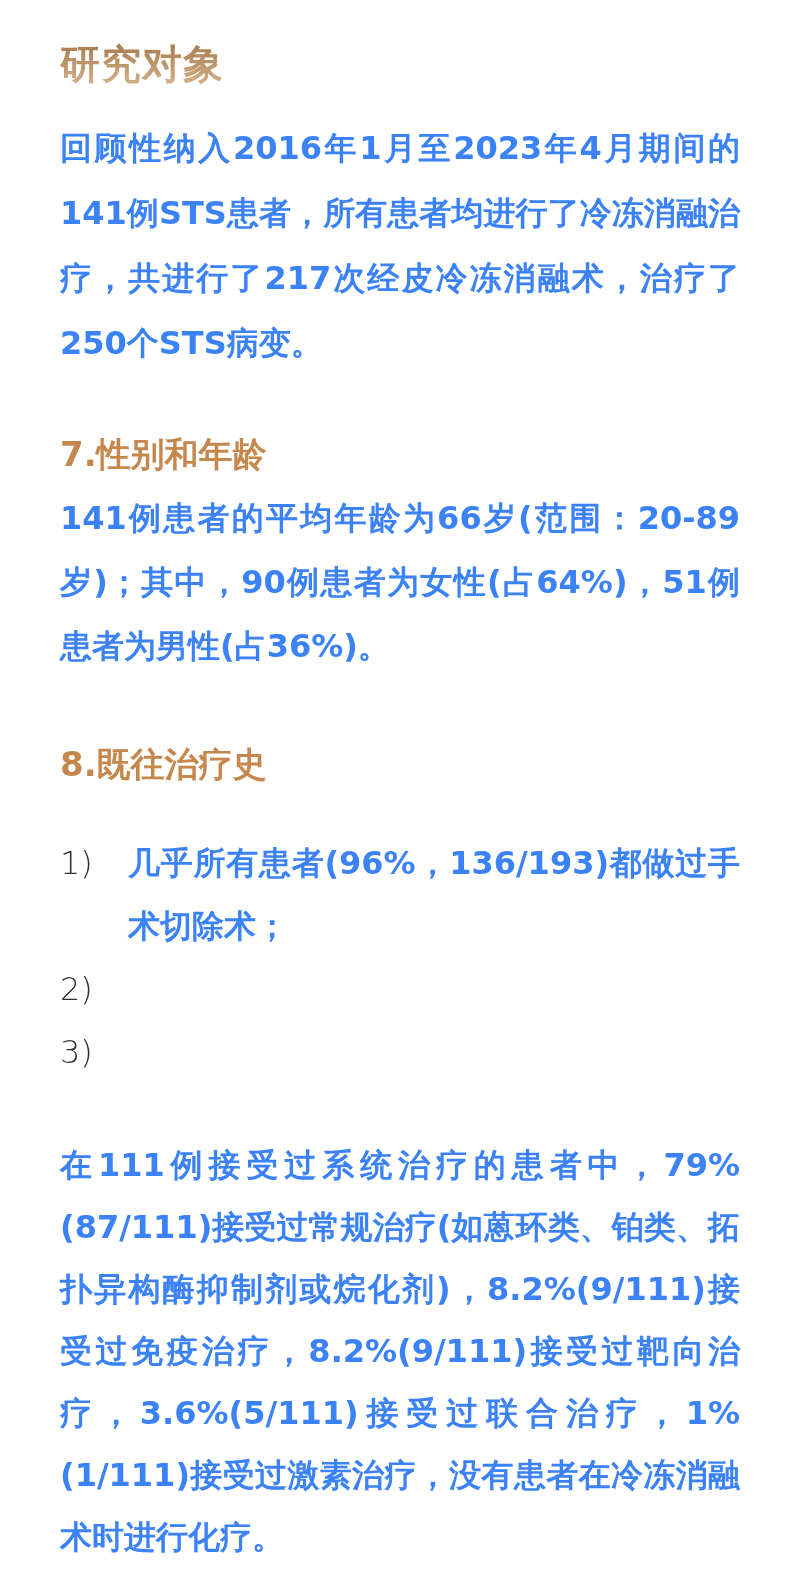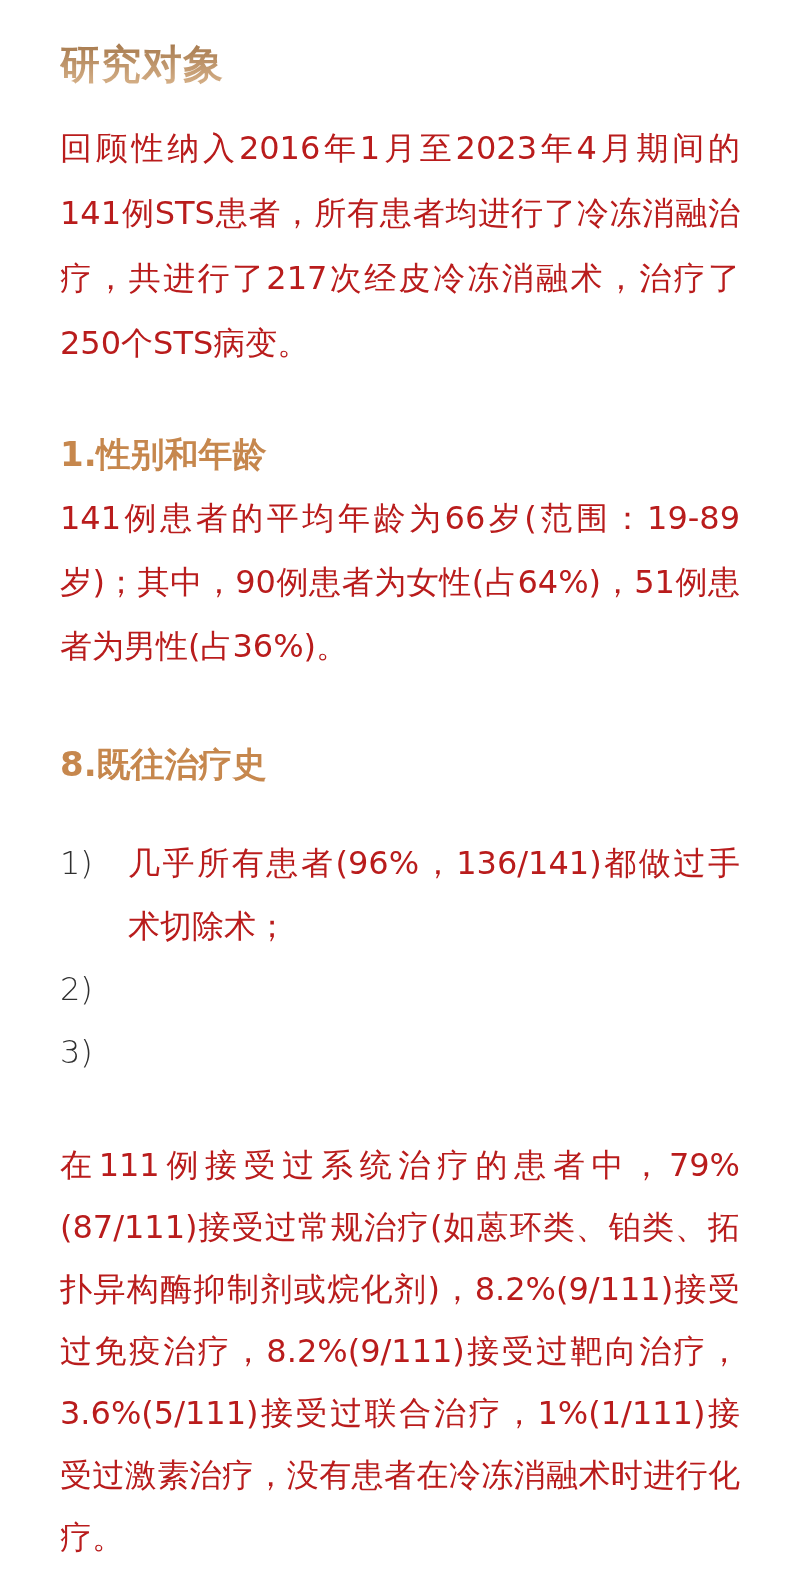--- a/index.html
+++ b/index.html
@@ -29,22 +29,22 @@
       background: linear-gradient(180deg, #a3764a 0%, #bf placeholder 50%, #d9b48c 100%);
       background: linear-gradient(180deg, #a3764a 0%, #d9b48c 100%);
       -webkit-background-clip: text;
       background-clip: text;
       -webkit-text-fill-color: transparent;
     }
     
     .body {
       margin: 0;
       font-size: 32px;
-      font-weight: 400;
-      color: #b91c1c;
+      font-weight: 700;
+      color: #3b82f6;
       text-align: justify;
       text-justify: inter-character;
     }
     .intro {
       line-height: 65px;
       margin-bottom: 56px;
     }
     .para-1 {
       line-height: 64px;
     }
@@ -85,31 +85,31 @@
 </head>
 <body>
 
 <main class="page">
 
   <h1 class="title">研究对象</h1>
 
   <p class="body intro">回顾性纳入2016年1月至2023年4月期间的141例STS患者，所有患者均进行了冷冻消融治疗，共进行了217次经皮冷冻消融术，治疗了250个STS病变。</p>
 
   <section>
-    <h2 class="heading heading-1">1.性别和年龄</h2>
-    <p class="body para-1">141例患者的平均年龄为66岁(范围：19-89岁)；其中，90例患者为女性(占64%)，51例患者为男性(占36%)。</p>
+    <h2 class="heading heading-1">7.性别和年龄</h2>
+    <p class="body para-1">141例患者的平均年龄为66岁(范围：20-89岁)；其中，90例患者为女性(占64%)，51例患者为男性(占36%)。</p>
   </section>
 
   <section>
     <h2 class="heading heading-2">8.既往治疗史</h2>
 
     <div class="list">
       <div class="list-item">
         <span class="marker">1)</span>
-        <span class="body list-text">几乎所有患者(96%，136/141)都做过手术切除术；</span>
+        <span class="body list-text">几乎所有患者(96%，136/193)都做过手术切除术；</span>
       </div>
       <div class="list-item">
         <span class="marker">2)</span>
       </div>
       <div class="list-item">
         <span class="marker">3)</span>
       </div>
     </div>
 
     <p class="body systemic">在111例接受过系统治疗的患者中，79%(87/111)接受过常规治疗(如蒽环类、铂类、拓扑异构酶抑制剂或烷化剂)，8.2%(9/111)接受过免疫治疗，8.2%(9/111)接受过靶向治疗，3.6%(5/111)接受过联合治疗，1%(1/111)接受过激素治疗，没有患者在冷冻消融术时进行化疗。</p>

